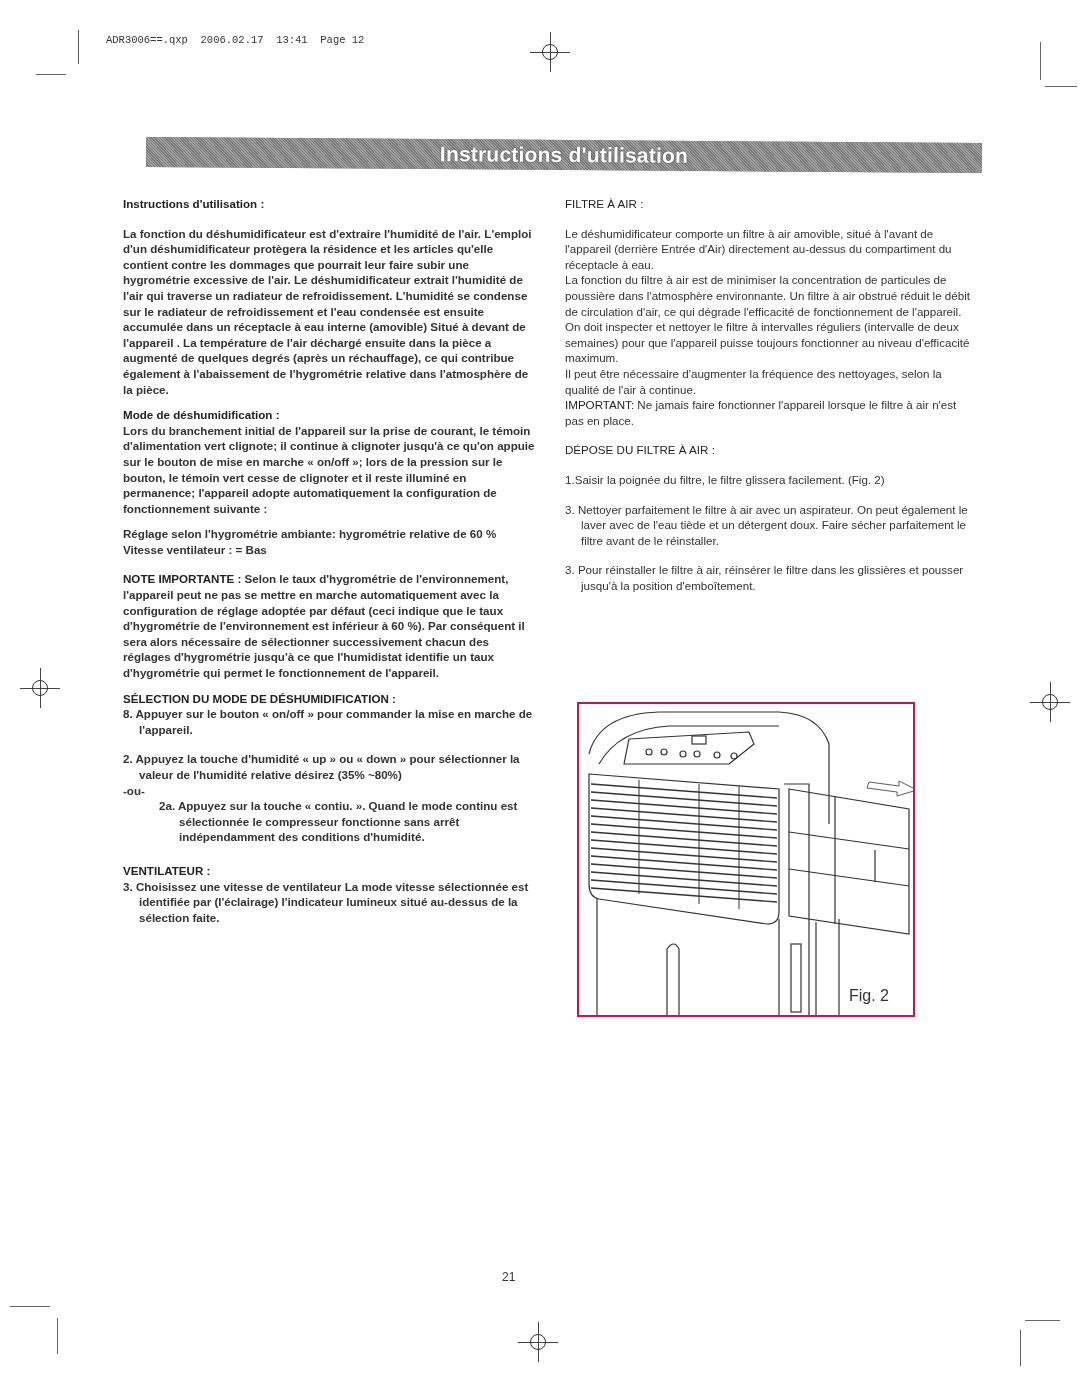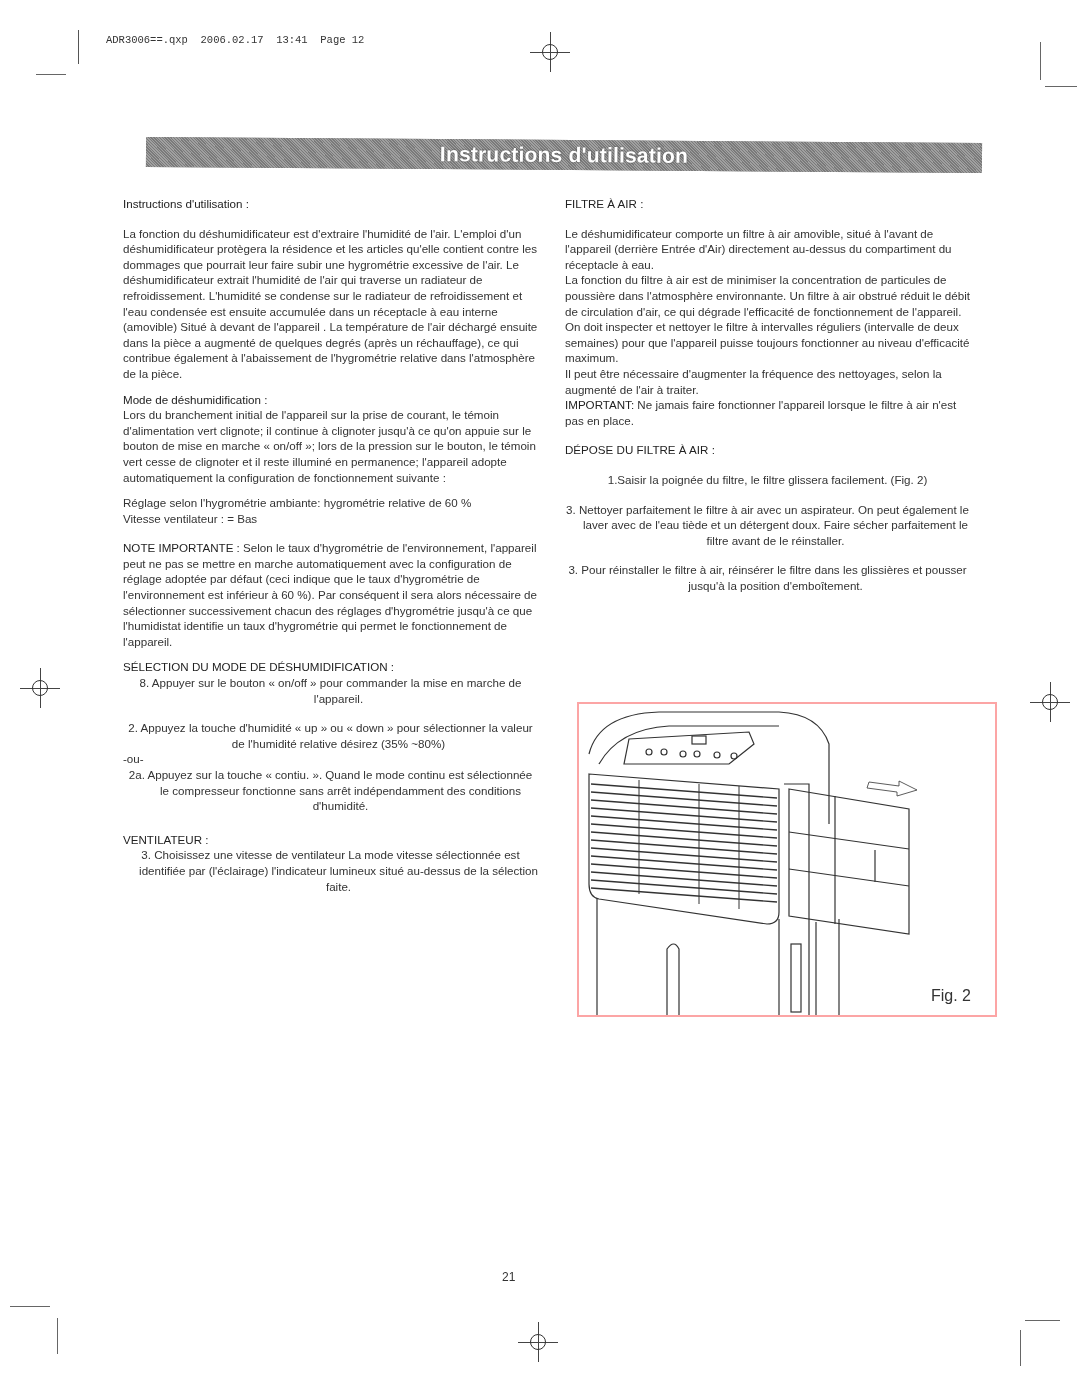--- a/index.html
+++ b/index.html
@@ -18,32 +18,32 @@
   .reg .v { position: absolute; left: 20px; top: 0; width: 1px; height: 40px; background: #444; }
 
   .band { position: absolute; left: 146px; top: 140px; width: 836px; height: 30px;
           background: repeating-linear-gradient(45deg, #7a7a7a 0 1px, #a0a0a0 1px 2px),
                       #8c8c8c;
           transform: rotate(0.4deg);
           display: flex; align-items: center; justify-content: center; }
   .band-title { color: #ffffff; font-family: "Liberation Sans", sans-serif; font-weight: bold; font-size: 21px; letter-spacing: 0.2px; text-shadow: 0 0 2px #444; }
 
   .col { position: absolute; font-size: 11.6px; line-height: 15.6px; color: #333; }
-  .col-left { left: 123px; top: 196px; width: 415px; }
+  .col-left { left: 123px; top: 196px; width: 415px; font-weight: bold; }
   .col-right { left: 565px; top: 196px; width: 405px; }
   .h { font-weight: bold; color: #222; margin-bottom: 0; }
   .h-plain { color: #222; }
   p { margin: 0; }
   .gap-s { height: 10px; }
   .gap-m { height: 14px; }
   .gap-l { height: 18px; }
-  .item { padding-left: 16px; text-indent: -16px; text-align: center; }
+  .item { padding-left: 16px; text-indent: -16px; }
   .center { }
 
-  .figure { position: absolute; left: 577px; top: 702px; width: 420px; height: 315px; border: 2px solid #fca5a5; background: #fff; overflow: hidden; }
+  .figure { position: absolute; left: 577px; top: 702px; width: 338px; height: 315px; border: 2px solid #be185d; background: #fff; overflow: hidden; }
   .fig-label { position: absolute; right: 24px; bottom: 10px; font-size: 16px; color: #333; }
 
   .page-num { position: absolute; left: 502px; top: 1270px; font-size: 12px; color: #333; }
 </style>
 </head>
 <body>
 
 <div class="slug-bar"></div>
 <div class="slug"><span>ADR3006==.qxp</span>  <span>2006.02.17</span>  <span>13:41</span>  <span>Page 12</span></div>
 
@@ -91,32 +91,32 @@
   <p>Réglage selon l'hygrométrie ambiante: hygrométrie relative de 60 %</p>
   <p>Vitesse ventilateur : = Bas</p>
   <div class="gap-m"></div>
   <p><span class="h-plain">NOTE IMPORTANTE :</span><span> Selon le taux d'hygrométrie de l'environnement, l'appareil peut ne pas se mettre en marche automatiquement avec la configuration de réglage adoptée par défaut (ceci indique que le taux d'hygrométrie de l'environnement est inférieur à 60 %). Par conséquent il sera alors nécessaire de sélectionner successivement chacun des réglages d'hygrométrie jusqu'à ce que l'humidistat identifie un taux d'hygrométrie qui permet le fonctionnement de l'appareil.</span></p>
   <div class="gap-s"></div>
   <p class="h-plain">SÉLECTION DU MODE DE DÉSHUMIDIFICATION :</p>
   <p class="item">8. Appuyer sur le bouton « on/off » pour commander la mise en marche de l'appareil.</p>
   <div class="gap-m"></div>
   <p class="item">2. Appuyez la touche d'humidité « up » ou « down » pour sélectionner la valeur de l'humidité relative désirez (35% ~80%)</p>
   <p class="center">-ou-</p>
-  <p class="item" style="padding-left:20px; text-indent:-20px;">2a. Appuyez sur la touche « contiu. ». Quand le mode continu est sélectionnée le compresseur fonctionne sans arrêt indépendamment des conditions d'humidité.</p>
+  <p class="item" style="padding-left:20px; text-indent:-20px;margin-left:36px;">2a. Appuyez sur la touche « contiu. ». Quand le mode continu est sélectionnée le compresseur fonctionne sans arrêt indépendamment des conditions d'humidité.</p>
   <div class="gap-l"></div>
   <p class="h-plain">VENTILATEUR :</p>
   <p class="item">3. Choisissez une vitesse de ventilateur  La mode vitesse sélectionnée est identifiée par (l'éclairage) l'indicateur lumineux situé au-dessus de la sélection faite.</p>
 </div>
 
 <div class="col col-right">
   <p class="h-plain">FILTRE À AIR :</p>
   <div class="gap-m"></div>
   <p>Le déshumidificateur comporte un filtre à air amovible, situé à l'avant de l'appareil (derrière Entrée d'Air) directement au-dessus du compartiment du réceptacle à eau.</p>
   <p>La fonction du filtre à air est de minimiser la concentration de particules de poussière dans l'atmosphère environnante. Un filtre à air obstrué réduit le débit de circulation d'air, ce qui dégrade l'efficacité de fonctionnement de l'appareil. On doit inspecter et nettoyer le filtre à intervalles réguliers (intervalle de deux semaines) pour que l'appareil puisse toujours fonctionner au niveau d'efficacité maximum.</p>
-  <p>Il peut être nécessaire d'augmenter la fréquence des nettoyages, selon la augmenté de l'air à traiter.</p>
+  <p>Il peut être nécessaire d'augmenter la fréquence des nettoyages, selon la qualité de l'air à continue.</p>
   <p><span class="h-plain">IMPORTANT:</span><span> Ne jamais faire fonctionner l'appareil lorsque le filtre à air n'est pas en place.</span></p>
   <div class="gap-m"></div>
   <p class="h-plain">DÉPOSE DU FILTRE À AIR :</p>
   <div class="gap-m"></div>
   <p class="item">1.Saisir la poignée du filtre, le filtre glissera facilement. (Fig. 2)</p>
   <div class="gap-m"></div>
   <p class="item">3. Nettoyer parfaitement le filtre à air avec un aspirateur. On peut également le laver avec de l'eau tiède et un détergent doux. Faire sécher parfaitement le filtre avant de le réinstaller.</p>
   <div class="gap-m"></div>
   <p class="item">3. Pour réinstaller le filtre à air, réinsérer le filtre dans les glissières et pousser jusqu'à la position d'emboîtement.</p>
 </div>

